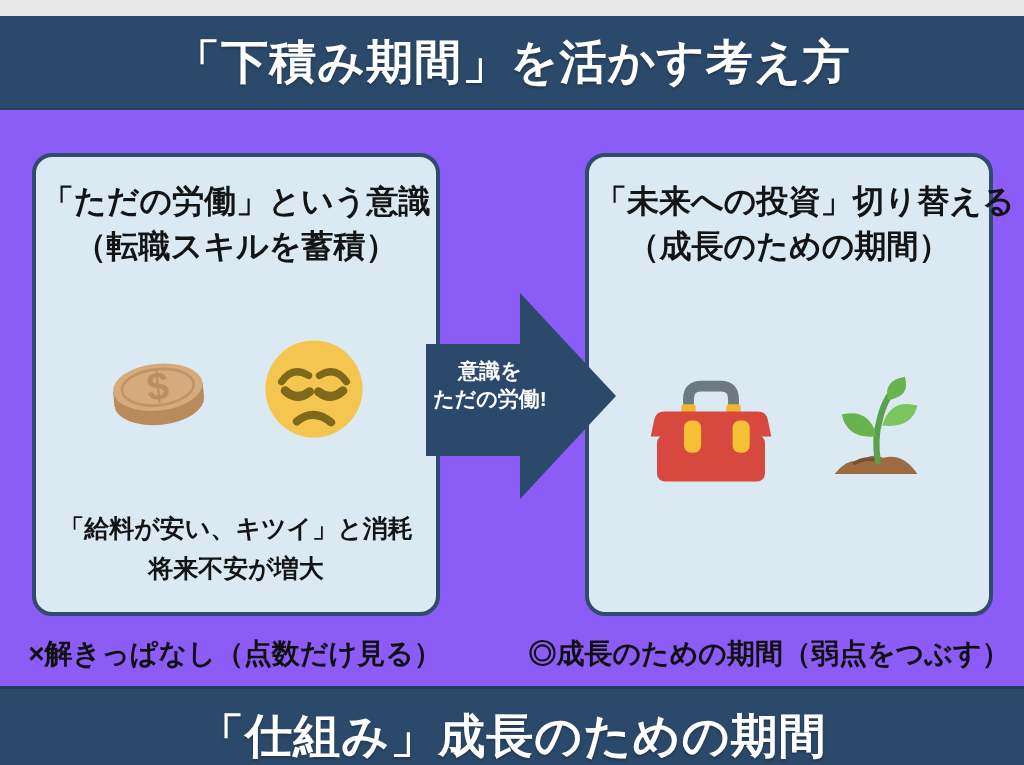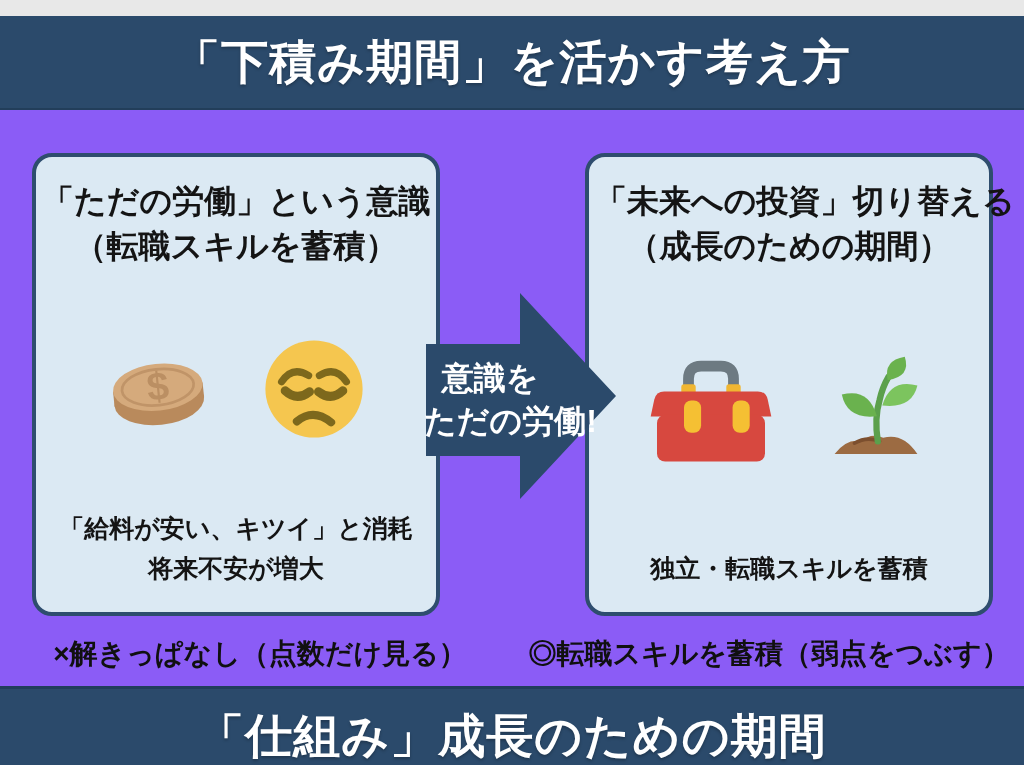--- a/index.html
+++ b/index.html
@@ -79,36 +79,36 @@
   }
   .arrow-wrap svg{ position:absolute; left:0; top:0; }
   .arrow-label{
     position:absolute;
     left:0;
     top:66px;
     width:132px;
     text-align:center;
     color:#ffffff;
     font-weight:bold;
-    font-size:32px;
+    font-size:21px;
     line-height:1.35;
     white-space:nowrap;
   }
   
   .footnote{
     position:absolute;
     top:617px;
     font-size:28px;
     font-weight:bold;
     color:#101010;
     text-align:center;
     white-space:nowrap;
     line-height:1.5;
   }
-  .footnote.left{ left:40px; width:440px; }
+  .footnote.left{ left:15px; width:440px; }
   .footnote.right{ left:518px; width:502px; }
 </style>
 </head>
 <body>
 
 <div class="canvas">
 
   <div class="banner top">
     <div class="banner-title">「下積み期間」を活かす考え方</div>
   </div>
@@ -173,34 +173,33 @@
           <path d="M14,112 Q28,94 44,98 Q54,88 68,94 Q90,88 106,112 Z" fill="#9c6b42"></path>
           <path d="M36,100 Q50,92 64,98" fill="none" stroke="#7c4f2e" stroke-width="4" stroke-linecap="round"></path>
           <path d="M62,98 Q58,72 64,52 Q67,38 74,26" fill="none" stroke="#5ba04c" stroke-width="7" stroke-linecap="round"></path>
           <path d="M61,70 Q28,74 22,46 Q52,38 61,70 Z" fill="#6ab24e"></path>
           <path d="M67,58 Q100,62 106,36 Q76,28 67,58 Z" fill="#7cc45e"></path>
           <path d="M73,30 Q68,8 92,4 Q99,26 73,30 Z" fill="#6ab24e"></path>
         </svg>
       </span>
     </div>
     <div class="box-result">
-      <div class="t-line">独立・転職スキルを蓄積</div>
     </div>
   </div>
 
   <div class="arrow-wrap">
     <svg width="194" height="210" viewBox="0 0 194 210">
       <polygon points="2,53 96,53 96,2 192,105 96,208 96,165 2,165" fill="#2b4a6b"></polygon>
     </svg>
     <div class="arrow-label">
       <div>意識を</div>
       <div>ただの労働!</div>
     </div>
   </div>
 
   <div class="footnote left">×解きっぱなし（点数だけ見る）</div>
-  <div class="footnote right">◎転職スキルを蓄積（弱点をつぶす）</div>
+  <div class="footnote right">◎成長のための期間（弱点をつぶす）</div>
 
   <div class="banner bottom">
     <div class="banner-title">「仕組み」成長のための期間</div>
   </div>
 
 </div>
 
 </body></html>

